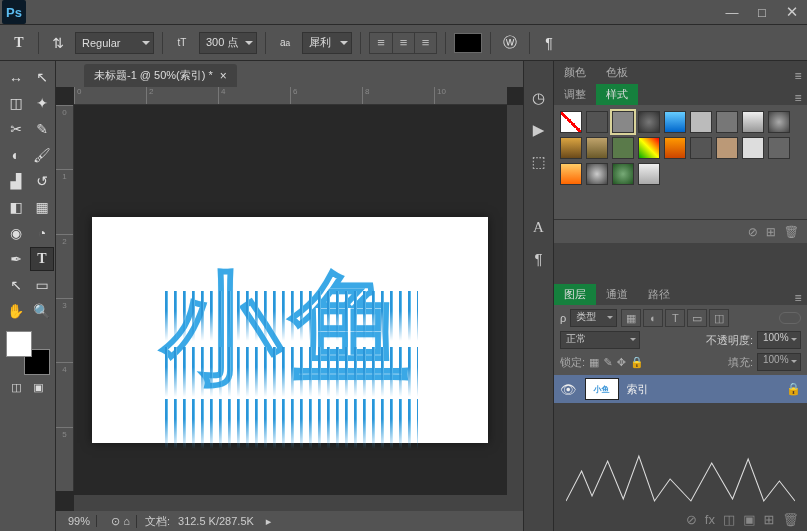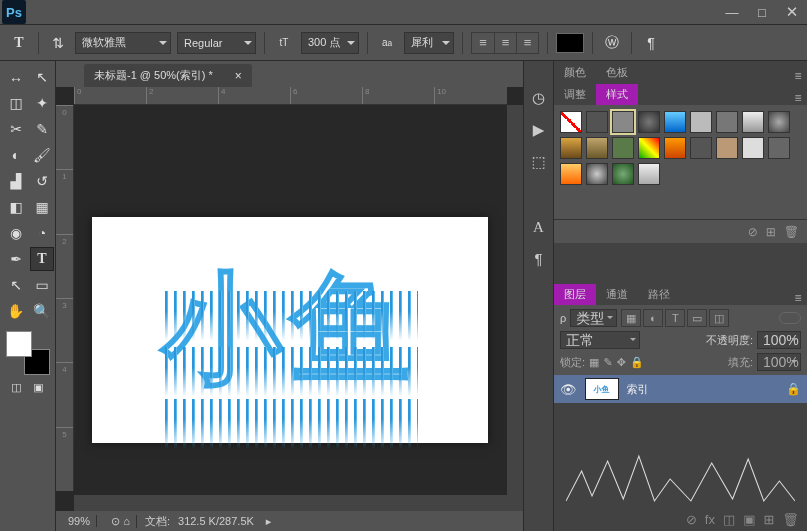--- a/index.html
+++ b/index.html
@@ -25,54 +25,54 @@
   .tool-grid { display: grid; grid-template-columns: 1fr 1fr; gap: 2px; }
   .tool { width: 24px; height: 24px; display: flex; align-items: center; justify-content: center; color: #ddd; font-size: 14px; position: relative; }
   .tool.sel { background: #3a3a3a; border: 1px solid #222; }
   .fgbg { position: relative; width: 44px; height: 44px; margin: 8px auto 4px; }
   .fg { position: absolute; width: 26px; height: 26px; background: #fff; border: 1px solid #888; top: 0; left: 0; }
   .bg { position: absolute; width: 26px; height: 26px; background: #000; border: 1px solid #888; bottom: 0; right: 0; }
   .tiny { display: flex; gap: 2px; justify-content: center; }
   .tiny .tool { width: 20px; height: 16px; font-size: 11px; }
   .center { flex: 1; display: flex; flex-direction: column; background: #2a2a2a; }
   .tabbar { height: 26px; display: flex; align-items: flex-end; padding-left: 28px; background: #535353; }
-  .doctab { background: #424242; padding: 4px 10px; font-size: 11px; color: #ddd; display: flex; align-items: center; gap: 22px; border-top-left-radius: 3px; border-top-right-radius: 3px; }
+  .doctab { background: #424242; padding: 4px 10px; font-size: 11px; color: #ddd; display: flex; align-items: center; gap: 7px; border-top-left-radius: 3px; border-top-right-radius: 3px; }
   .canvas-wrap { flex: 1; position: relative; background: #282828; overflow: hidden; }
   .ruler-h { position: absolute; top: 0; left: 18px; right: 16px; height: 18px; background: #535353; border-bottom: 1px solid #333; display: flex; overflow: hidden; font-size: 8px; color: #888; }
   .ruler-h span { display: inline-block; width: 72px; border-left: 1px solid #777; padding-left: 2px; }
   .ruler-v { position: absolute; left: 0; top: 18px; bottom: 20px; width: 18px; background: #535353; border-right: 1px solid #333; display: flex; flex-direction: column; overflow: hidden; font-size: 8px; color: #888; }
   .ruler-v span { height: 72px; border-top: 1px solid #777; padding-top: 2px; text-align: center; }
   .canvas { position: absolute; left: 36px; top: 130px; width: 396px; height: 226px; background: #fff; box-shadow: 0 0 10px rgba(0,0,0,.5); display: flex; align-items: center; justify-content: center; }
   .ice-text { font-size: 120px; font-weight: bold; position: relative; letter-spacing: 8px; }
   .ice-text .glyph { position: relative; display: inline-block; color: #fff; -webkit-text-stroke: 2px #3aa8e6; text-shadow: 0 0 2px #6fc8f0; }
   .icicles { position: absolute; left: 0; right: 0; height: 50px; pointer-events: none; }
   .icicles::before { content: ""; position: absolute; inset: 0; background: repeating-linear-gradient(90deg, transparent 0 3px, #2a95d8 3px 5px, #5bb8ea 5px 6px, transparent 6px 9px); -webkit-mask-image: linear-gradient(180deg, #000 0%, #000 40%, transparent 100%); mask-image: linear-gradient(180deg, #000 0%, #000 40%, transparent 100%); }
   .statusbar { height: 20px; background: #535353; display: flex; align-items: center; padding: 0 6px; font-size: 11px; gap: 8px; }
   .statusbar .slice { padding: 0 6px; border-right: 1px solid #333; }
   .scrollbar-h { position: absolute; left: 18px; right: 0; bottom: 0; height: 16px; background: #444; }
   .scrollbar-v { position: absolute; right: 0; top: 18px; bottom: 16px; width: 16px; background: #444; }
   .panel-strip { width: 30px; background: #454545; border-left: 1px solid #2a2a2a; display: flex; flex-direction: column; align-items: center; padding-top: 28px; gap: 14px; }
   .panel-strip .ic { font-size: 15px; color: #ccc; }
   .right { width: 254px; background: #535353; border-left: 1px solid #2a2a2a; display: flex; flex-direction: column; }
   .panel-tabs { display: flex; height: 22px; align-items: flex-end; font-size: 11px; background: #424242;}
   .ptab { padding: 3px 10px; color: #aaa; }
-  .ptab.act { background: #a21caf; color: #ddd; }
+  .ptab.act { background: #15803d; color: #ddd; }
   .grip { margin-left: auto; width: 18px; text-align: center; font-size: 12px; color: #aaa; }
   .styles { padding: 6px; background: #535353; height: 114px; }
   .style-grid { display: grid; grid-template-columns: repeat(9, 22px); gap: 4px; }
   .sw { width: 22px; height: 22px; border: 1px solid #333; }
   .sw.sel { outline: 2px solid #d9d39a; }
   .sw.none { background: #fff; position: relative; }
   .sw.none::after { content: ""; position: absolute; inset: 0; background: linear-gradient(45deg, transparent 45%, red 45%, red 55%, transparent 55%); }
   .panel-actions { height: 24px; border-top: 1px solid #333; display: flex; justify-content: flex-end; gap: 8px; padding: 0 8px; align-items: center; color: #999; font-size: 12px; }
   .spacer { flex: 1; background: #424242; }
   .layers { display: flex; flex-direction: column; }
   .layer-ctrl { padding: 4px 6px; display: flex; flex-direction: column; gap: 4px; }
   .lrow { display: flex; align-items: center; gap: 4px; font-size: 11px; }
-  .lsel { background: #444; border: 1px solid #333; height: 18px; padding: 0 12px 0 5px; position: relative; font-size: 14px; }
+  .lsel { background: #444; border: 1px solid #333; height: 18px; padding: 0 20px 0 5px; position: relative; font-size: 10px; }
   .lsel::after { content: ""; position: absolute; right: 3px; top: 6px; border: 3px solid transparent; border-top-color: #aaa; }
   .filter-icons { display: flex; gap: 2px; }
   .filter-icons .f { width: 20px; height: 18px; display: flex; align-items: center; justify-content: center; border: 1px solid #3a3a3a; font-size: 11px; color: #aaa; }
   .locks { display: flex; gap: 4px; align-items: center; color: #aaa; font-size: 11px; }
   .layer-list { background: #424242; flex: 1; min-height: 60px; }
   .layer-row { height: 28px; background: #5b729a; display: flex; align-items: center; padding: 0 6px; gap: 8px; color: #eee; }
   .eye { font-size: 13px; }
   .thumb { width: 34px; height: 22px; background: #fff; border: 1px solid #222; display: flex; align-items: center; justify-content: center; font-size: 8px; color: #3a95d8; font-weight: bold; }
   .lock-ic { margin-left: auto; font-size: 12px; }
   .layer-bottom { height: 96px; background: #424242; position: relative; }
@@ -89,21 +89,20 @@
     <div class="win-btn">—</div>
     <div class="win-btn">□</div>
     <div class="win-btn close">✕</div>
   </div>
 </div>
 
 <div class="optbar">
   <div class="icon-btn" style="font-family:serif;font-weight:bold">T</div>
   <div class="sep"></div>
   <div class="icon-btn">⇅</div>
-  <div class="dd" style="width:96px">微软雅黑</div>
   <div class="dd" style="width:79px">Regular</div>
   <div class="sep"></div>
   <div class="icon-btn" style="font-size:10px">tT</div>
   <div class="dd" style="width:58px">300 点</div>
   <div class="sep"></div>
   <div class="icon-btn" style="font-size:10px">a<sub>a</sub></div>
   <div class="dd" style="width:50px">犀利</div>
   <div class="sep"></div>
   <div class="align-group">
     <div class="align-btn">≡</div>

